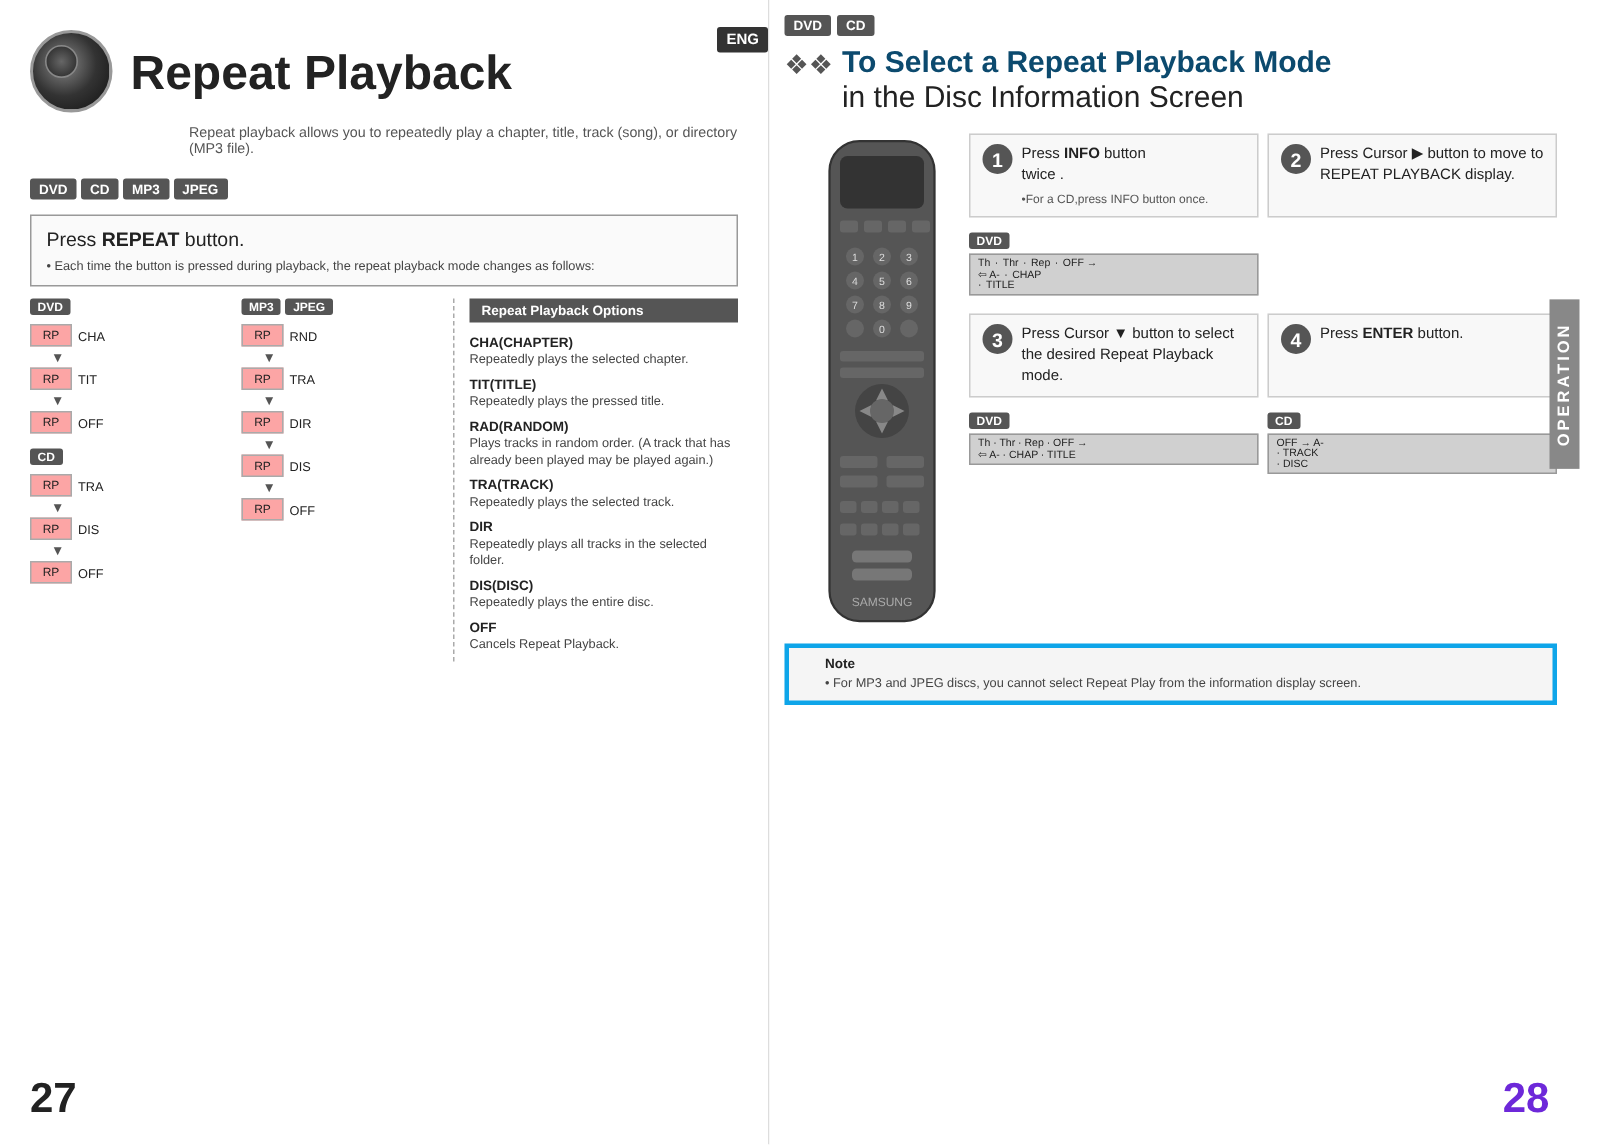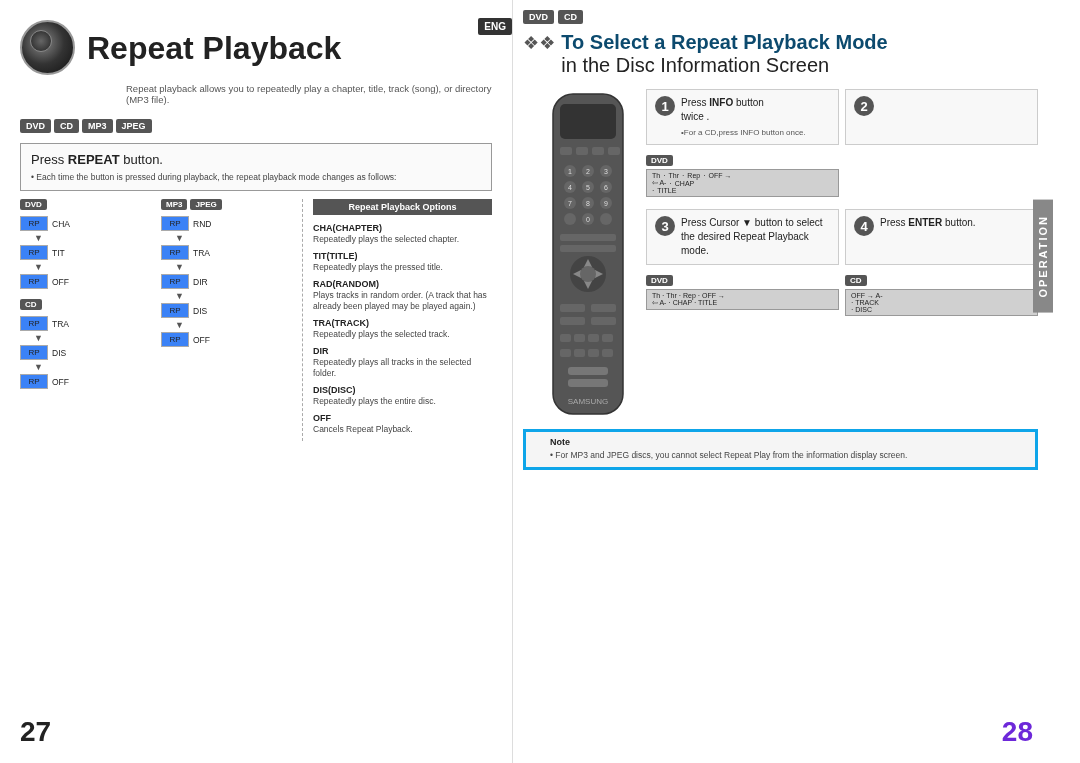--- a/index.html
+++ b/index.html
@@ -169,21 +169,21 @@
     }
 
     .flow-item {
       display: flex;
       align-items: center;
       gap: 4px;
       font-size: 8.5px;
     }
 
     .flow-box {
-      background: #3b82f6;
+      background: #fca5a5;
       border: 1px solid #aaa;
       padding: 2px 6px;
       font-size: 8px;
       min-width: 28px;
       text-align: center;
     }
 
     .flow-arrow {
       display: flex;
       flex-direction: column;
@@ -209,21 +209,21 @@
       padding-left: 10px;
     }
 
     .options-title {
       background: #555;
       color: #fff;
       font-size: 9px;
       font-weight: bold;
       padding: 3px 8px;
       margin-bottom: 8px;
-      text-align: center;
+      text-align: left;
     }
 
     .option-item {
       margin-bottom: 6px;
     }
     .option-name {
       font-weight: bold;
       font-size: 9px;
       margin-bottom: 1px;
     }
@@ -628,20 +628,23 @@
           <div class="step-box" style="flex:1;">
             <div class="step-number">1</div>
             <div class="step-content">
               <span>Press </span><strong>INFO</strong><span> button</span><br>
               <span>twice .</span>
               <div class="step-note">•For a CD,press INFO button once.</div>
             </div>
           </div>
           <div class="step-box" style="flex:1;">
             <div class="step-number">2</div>
+            <div class="step-content">
+              <span>Press Cursor ▶ button to move to REPEAT PLAYBACK display.</span>
+            </div>
           </div>
         </div>
 
         <div style="display:flex; gap:6px; margin-top:4px;">
           <div style="flex:1;">
             <div style="display:flex; gap:3px; align-items:center; margin-bottom:2px;">
               <span class="small-badge">DVD</span>
             </div>
             <div class="small-screen">
               <div class="screen-row">

